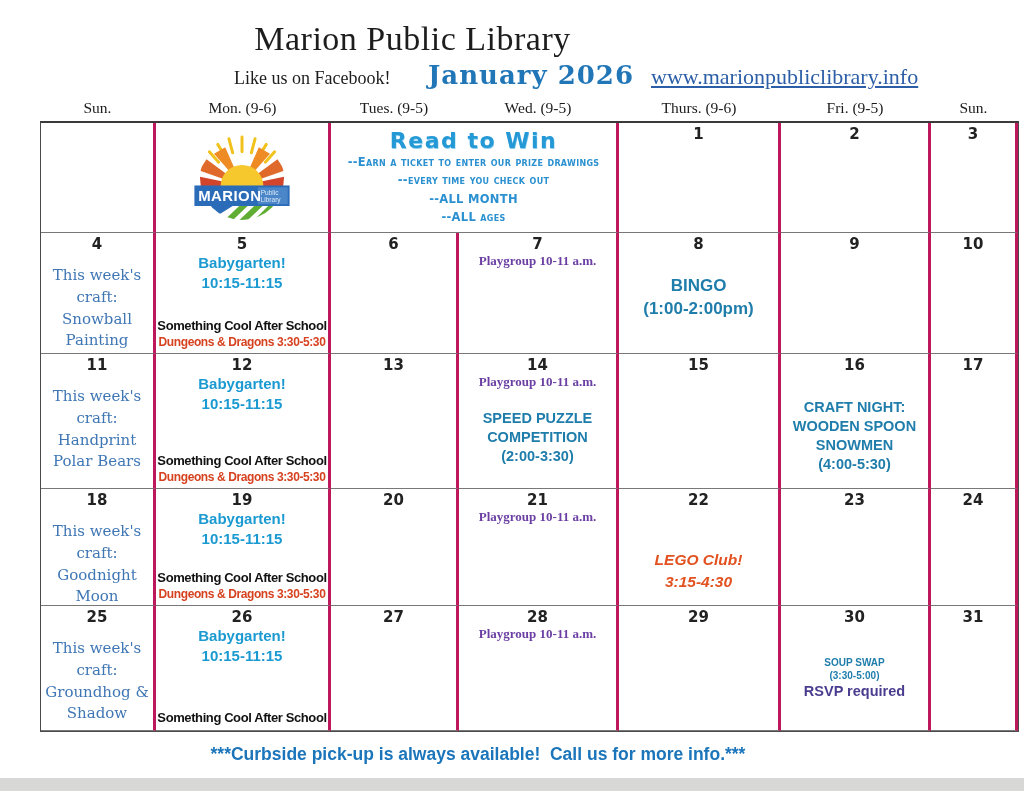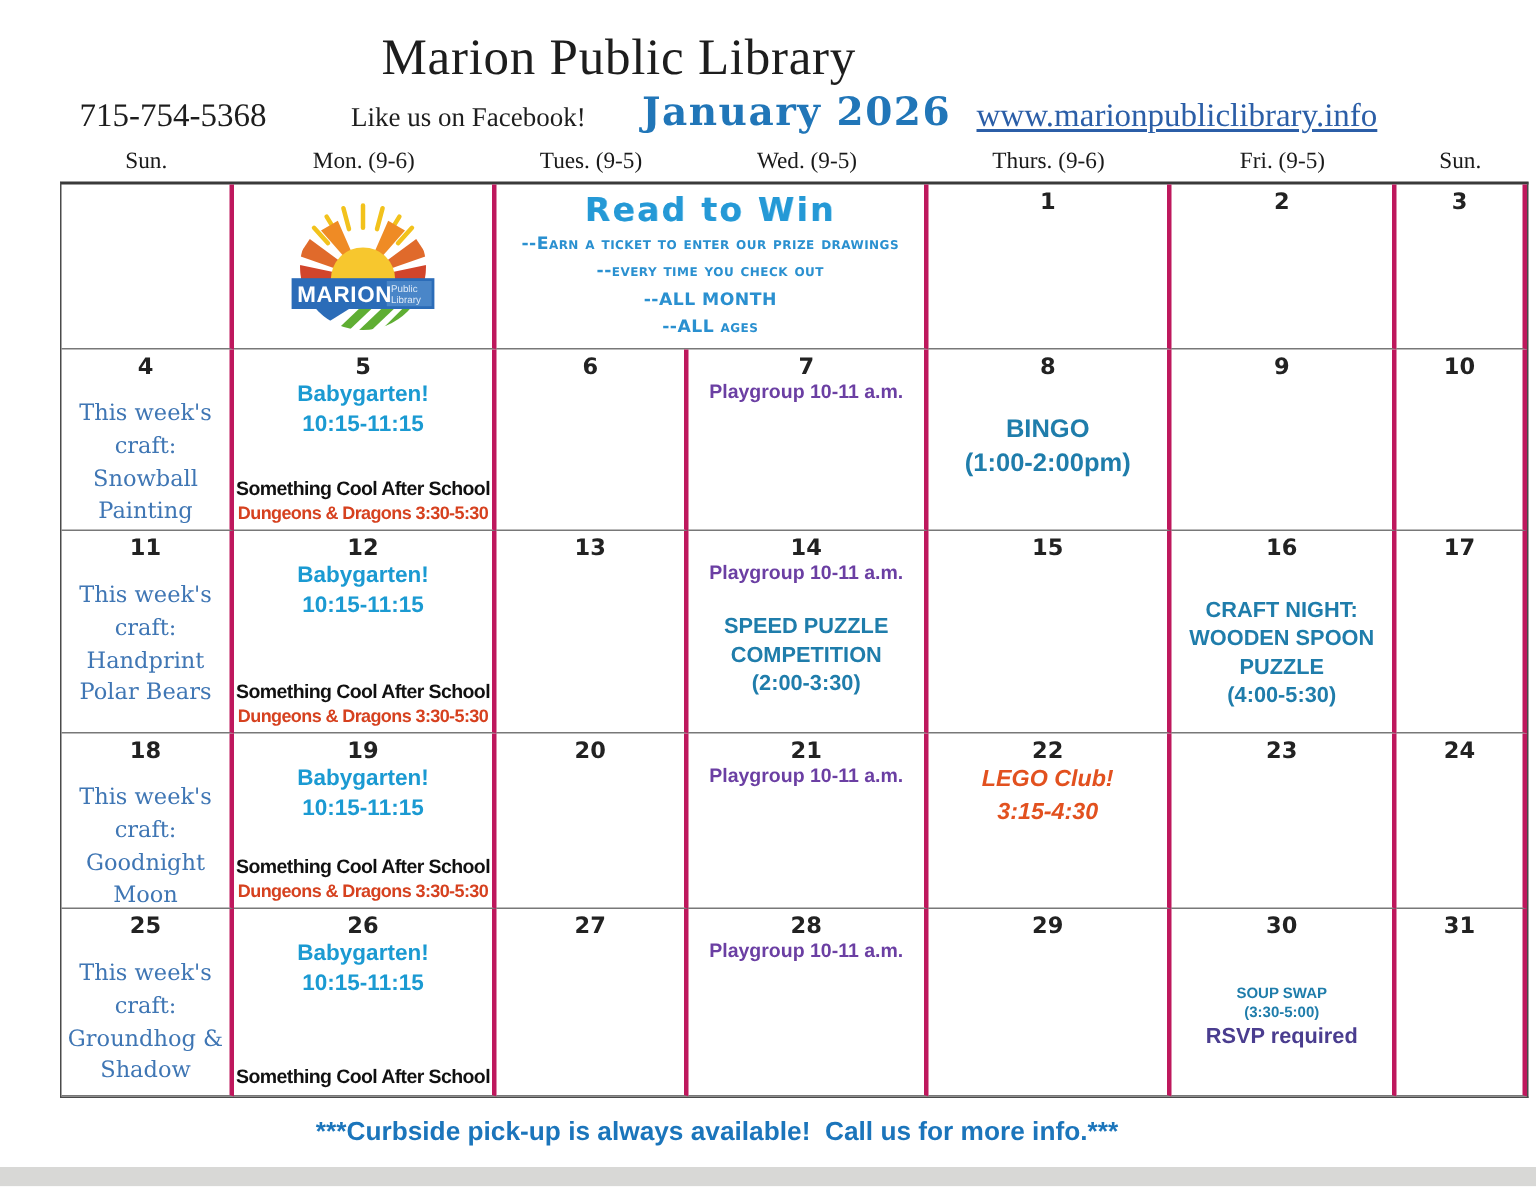--- a/index.html
+++ b/index.html
@@ -37,29 +37,29 @@
   
   .ev{text-align:center;line-height:1.3;}
   .ev-craft{margin-top:12px;font-family:"DejaVu Serif", serif;font-size:15px;
         color:#3f76b4;line-height:1.45;}
   .ev-babygarten{font-family:"Liberation Sans", sans-serif;font-weight:bold;
         font-size:15px;color:#1b9ad2;line-height:1.35;}
   .ev-scas{margin-top:auto;font-family:"Liberation Sans", sans-serif;font-weight:bold;
         font-size:13px;letter-spacing:-0.4px;color:#111;white-space:nowrap;margin-bottom:1px;}
   .ev-dnd{font-family:"Liberation Sans", sans-serif;font-weight:bold;font-size:12px;
         letter-spacing:-0.4px;color:#d6411f;white-space:nowrap;}
-  .ev-playgroup{font-family:Liberation Sans, sans-serif;font-weight:bold;font-size:13px;
+  .ev-playgroup{font-family:Liberation Serif, serif;font-weight:bold;font-size:13px;
         color:#6b3fa3;white-space:nowrap;}
   .ev-bingo{margin-top:22px;font-family:"Liberation Sans", sans-serif;font-weight:bold;
         font-size:17px;color:#1f7dab;line-height:1.35;}
   .ev-speed{margin-top:18px;font-family:"Liberation Sans", sans-serif;font-weight:bold;
         font-size:14.5px;color:#1f7dab;}
   .ev-craftnight{margin-top:24px;font-family:"Liberation Sans", sans-serif;font-weight:bold;
         font-size:14.5px;color:#1f7dab;}
-  .ev-lego{font-family:"Liberation Sans", sans-serif;font-weight:bold;
+  .ev-lego{margin-top:40px;font-family:"Liberation Sans", sans-serif;font-weight:bold;
         font-style:italic;font-size:15.5px;color:#e2511f;line-height:1.45;}
   .ev-soup{margin-top:30px;font-family:"Liberation Sans", sans-serif;font-weight:bold;
         font-size:10px;color:#1f7dab;}
   .ev-rsvp{font-family:"Liberation Sans", sans-serif;font-weight:bold;
         font-size:14.5px;color:#4a3d8f;}
 
   
   .promo-title{font-family:"DejaVu Sans", sans-serif;font-weight:bold;font-size:22px;
         color:#2599d6;letter-spacing:1.5px;text-shadow:0.5px 0.5px 0 #8fd0ef;}
   .promo-line{font-family:"DejaVu Sans", sans-serif;font-weight:bold;font-size:11.5px;
@@ -70,21 +70,20 @@
         font-family:"Liberation Sans", sans-serif;font-weight:bold;font-size:17.5px;
         color:#1b75bb;}
   .scan-strip{position:absolute;top:778px;left:0;width:1024px;height:13px;background:#d8d8d6;}
 </style>
 </head>
 <body>
 
 <div class="page">
 
   <div class="title">Marion Public Library</div>
-  <div class="phone">715-754-5368</div>
   <div class="facebook">Like us on Facebook!</div>
   <div class="month">January 2026</div>
   <div class="website">www.marionpubliclibrary.info</div>
 
   <div class="dayheader-row">
     <div>Sun.</div>
     <div>Mon. (9-6)</div>
     <div>Tues. (9-5)</div>
     <div>Wed. (9-5)</div>
     <div>Thurs. (9-6)</div>
@@ -236,21 +235,21 @@
         </div>
       </div>
       <div class="cell">
         <div class="daynum">15</div>
       </div>
       <div class="cell">
         <div class="daynum">16</div>
         <div class="ev ev-craftnight">
           <div>CRAFT NIGHT:</div>
           <div>WOODEN SPOON</div>
-          <div>PUZZLE</div>
+          <div>SNOWMEN</div>
           <div>(4:00-5:30)</div>
         </div>
       </div>
       <div class="cell">
         <div class="daynum">17</div>
       </div>
       <div class="cell">
         <div class="daynum">18</div>
         <div class="ev ev-craft">
           <div>This week's craft:</div>

